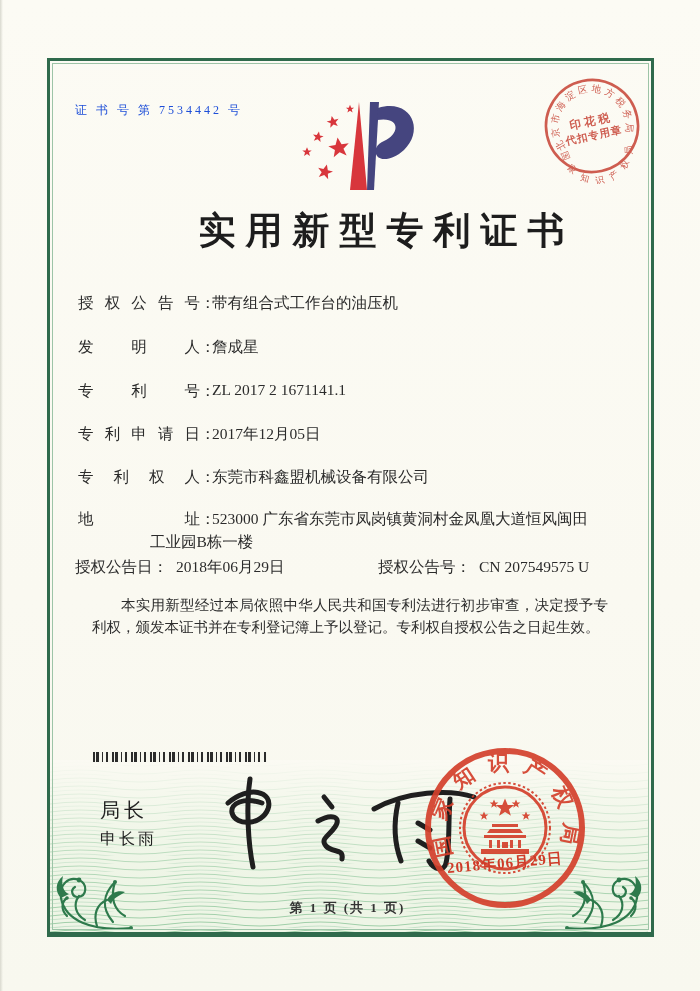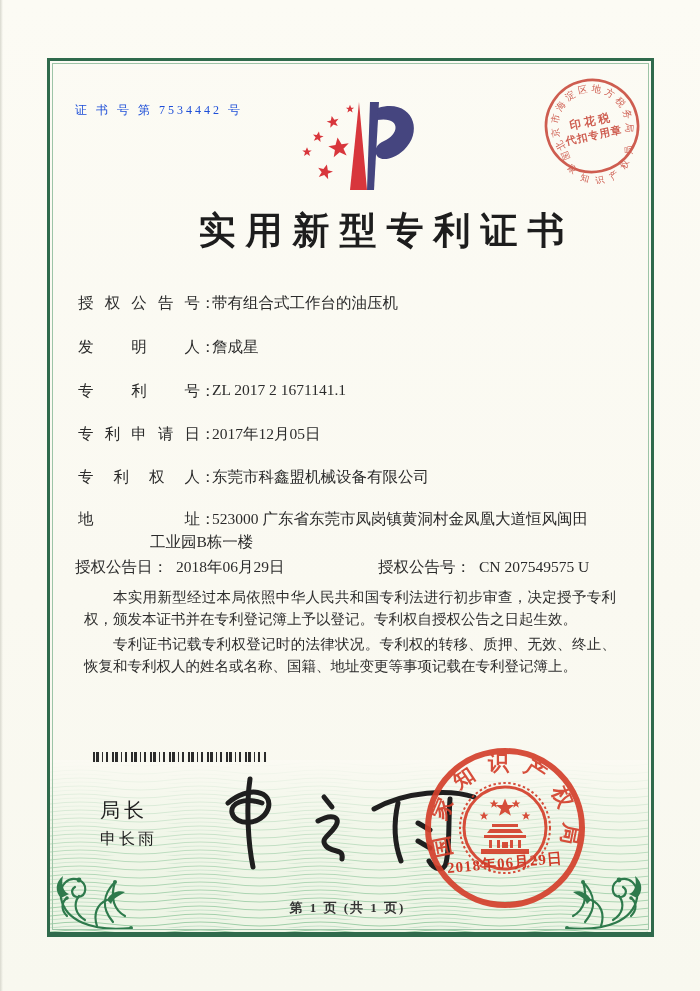--- a/index.html
+++ b/index.html
@@ -30,21 +30,21 @@
     vertical-align:top;}
   .colon{display:inline-block;vertical-align:top;}
   .val{position:absolute;left:134px;top:0;white-space:nowrap;}
   .addr2{position:absolute;left:150px;top:532px;font-size:15.5px;color:#2b2b2b;}
   .grant{position:absolute;left:75px;top:557px;width:560px;font-size:15.5px;
     color:#2b2b2b;white-space:nowrap;}
   .grant .g2{position:absolute;left:303px;top:0;}
   .grant .gv{margin-left:8px;}
   
   .paras{position:absolute;left:80px;top:583px;width:540px;}
-  .paras p{margin:4px;font-size:14.5px;line-height:21.5px;text-align:justify;
+  .paras p{margin:12px;font-size:14.5px;line-height:21.5px;text-align:justify;
     text-indent:2em;color:#2d2d2d;}
   
   .barcode{position:absolute;left:93px;top:752px;width:174px;height:10px;
     background:repeating-linear-gradient(90deg,#2b2b2b 0 2px,#f6f6ee 2px 3px,
       #2b2b2b 3px 6px,#f6f6ee 6px 9px,#2b2b2b 9px 10px,#f6f6ee 10px 13px,
       #2b2b2b 13px 15px,#f6f6ee 15px 19px);}
   .director{position:absolute;left:100px;top:797px;font-size:20px;letter-spacing:4px;color:#222;}
   .director-name{position:absolute;left:100px;top:829px;font-size:16px;letter-spacing:3px;color:#222;}
   .signature{position:absolute;left:198px;top:763px;width:300px;height:110px;}
   .seal{position:absolute;left:415px;top:738px;width:180px;height:180px;opacity:.92;}
@@ -185,21 +185,20 @@
 
 <div class="grant">
   <span>授权公告日</span><span>：</span><span class="gv">2018年06月29日</span>
   <span class="g2">
     <span>授权公告号</span><span>：</span><span class="gv">CN 207549575 U</span>
   </span>
 </div>
 
 <div class="paras">
   <p>本实用新型经过本局依照中华人民共和国专利法进行初步审查，决定授予专利权，颁发本证书并在专利登记簿上予以登记。专利权自授权公告之日起生效。</p>
-  <p>专利证书记载专利权登记时的法律状况。专利权的转移、质押、无效、终止、恢复和专利权人的姓名或名称、国籍、地址变更等事项记载在专利登记簿上。</p>
 </div>
 
 <div class="barcode"></div>
 
 <div class="director">局长</div>
 <div class="director-name">申长雨</div>
 <svg class="signature" viewBox="0 0 300 110">
   <g fill="none" stroke="#1f1f1f" stroke-width="5" stroke-linecap="round" stroke-linejoin="round">
     <path d="M52 16 C48 42 50 80 55 104"></path>
     <path d="M30 40 C50 22 76 28 70 46 C64 62 38 64 34 50 C32 40 46 34 64 40"></path>

